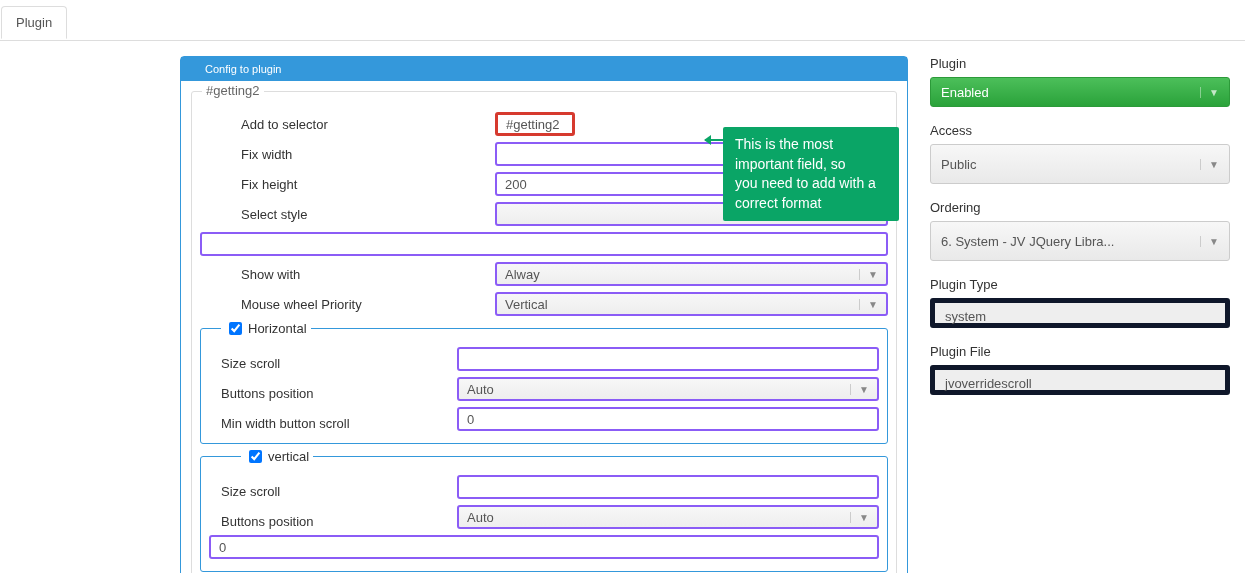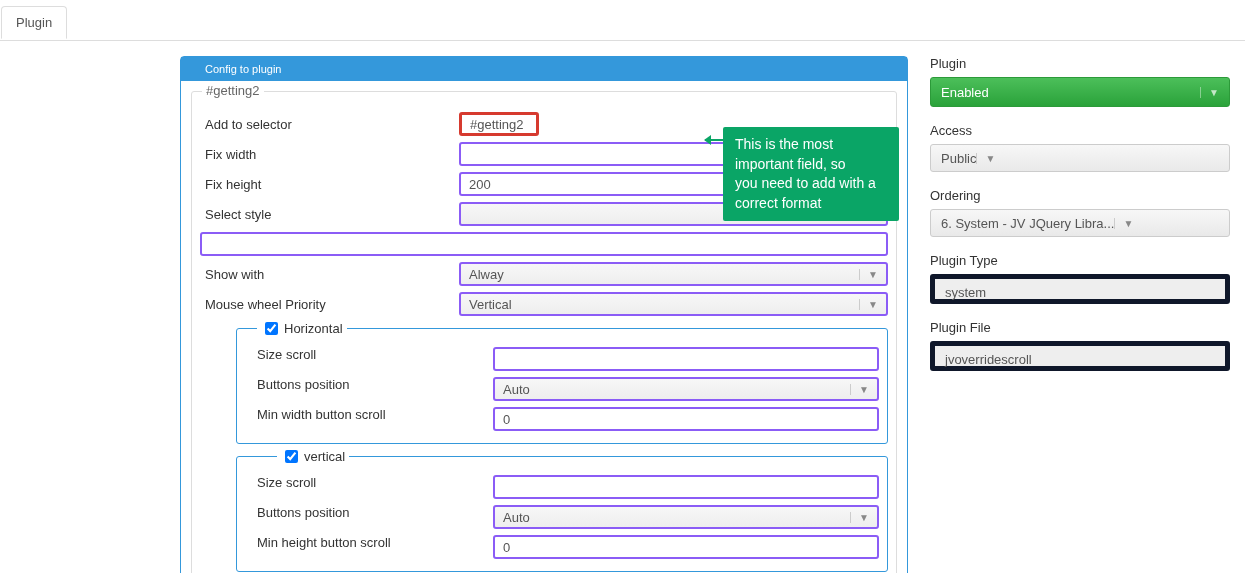--- a/index.html
+++ b/index.html
@@ -64,20 +64,21 @@
     color: #666;
     padding: 0 4px;
   }
   .ib-body { padding-top: 6px; }
   .row { display: flex; align-items: center; margin: 6px 0; min-height: 22px; gap: 4px;}
   .row > label {
     width: 255px;
     flex-shrink: 0;
     color: #333;
     padding-left: 5px;
+    margin-left: 36px;
   }
   .row > .field { flex: 1; }
   input[type="text"], .select-control, .readonly {
     width: 100%;
     height: 24px;
     border: 2px solid #8b5cf6;
     border-radius: 3px;
     padding: 2px 8px;
     font-size: 13px;
     background: #fff;
@@ -96,37 +97,36 @@
     padding-left: 8px;
     color: #888;
     font-size: 10px;
   }
   .fieldset-h, .fieldset-v {
     border: 1px solid #3498db;
     border-radius: 3px;
     padding: 6px 8px;
     margin-top: 12px;
     position: relative;
-    margin-left: 36px;
   }
   .legend {
     position: absolute;
     top: -10px;
     left: 20px;
     background: #fff;
     padding: 0 4px;
     color: #333;
     font-size: 13px;
     display: flex;
     align-items: center;
     gap: 3px;
   }
   .legend input[type="checkbox"] { cursor: pointer; }
   .fieldset-body { padding-top: 6px; }
-  .row2 { display: flex; align-items: flex-start; margin: 6px 0; min-height:22px;}
+  .row2 { display: flex; align-items: flex-end; margin: 6px 0; min-height:22px;}
   .row2 > label { width: 248px; flex-shrink: 0; color:#333; padding-left: 12px;}
   .row2 > .field { flex: 1; }
   .hl-red { border: 3px solid #d63a2f !important; }
   .callout {
     background: #0aa566;
     color: #fff;
     font-weight: normal;
     padding: 8px 12px;
     line-height: 1.4;
     border-radius: 2px;
@@ -164,26 +164,26 @@
     background: linear-gradient(#4cbf5a, #2aa23a);
     color: #fff;
     border: 1px solid #2c9a39;
     border-radius: 3px;
     height: 30px;
     padding: 0 10px;
     cursor: pointer;
   }
   .select-green .caret2 { font-size: 10px; color: rgba(255,255,255,.7); border-left:1px solid rgba(255,255,255,.4); padding-left:8px;}
   .select-gray {
-    display: flex; align-items: center; justify-content: flex-start;
+    display: flex; align-items: center; justify-content: space-between;
     background: linear-gradient(#f7f7f7, #e9e9e9);
     color: #555;
     border: 1px solid #ccc;
     border-radius: 3px;
-    height: 28px;
+    height: 40px;
     padding: 0 10px;
     cursor: pointer;
   }
   .select-gray .caret2 { font-size: 10px; color:#888; border-left:1px solid #ccc; padding-left:8px;}
   .readonly-box {
     background: #eee;
     border: 5px solid #0f172a;
     border-radius: 3px;
     height: 30px;
     padding: 6px 10px;
@@ -309,21 +309,20 @@
                 <div class="row2">
                   <label>Buttons position</label>
                   <div class="field">
                     <div class="select-control">
                       <span>Auto</span>
                       <span class="caret">▼</span>
                     </div>
                   </div>
                 </div>
                 <div class="row2">
-                  <label>Min height button scroll</label>
                   <div class="field"><input type="text" value="0" style=""></div>
                 </div>
               </div>
             </div>
 
           </div>
         </div>
       </div>
     </div>
 

